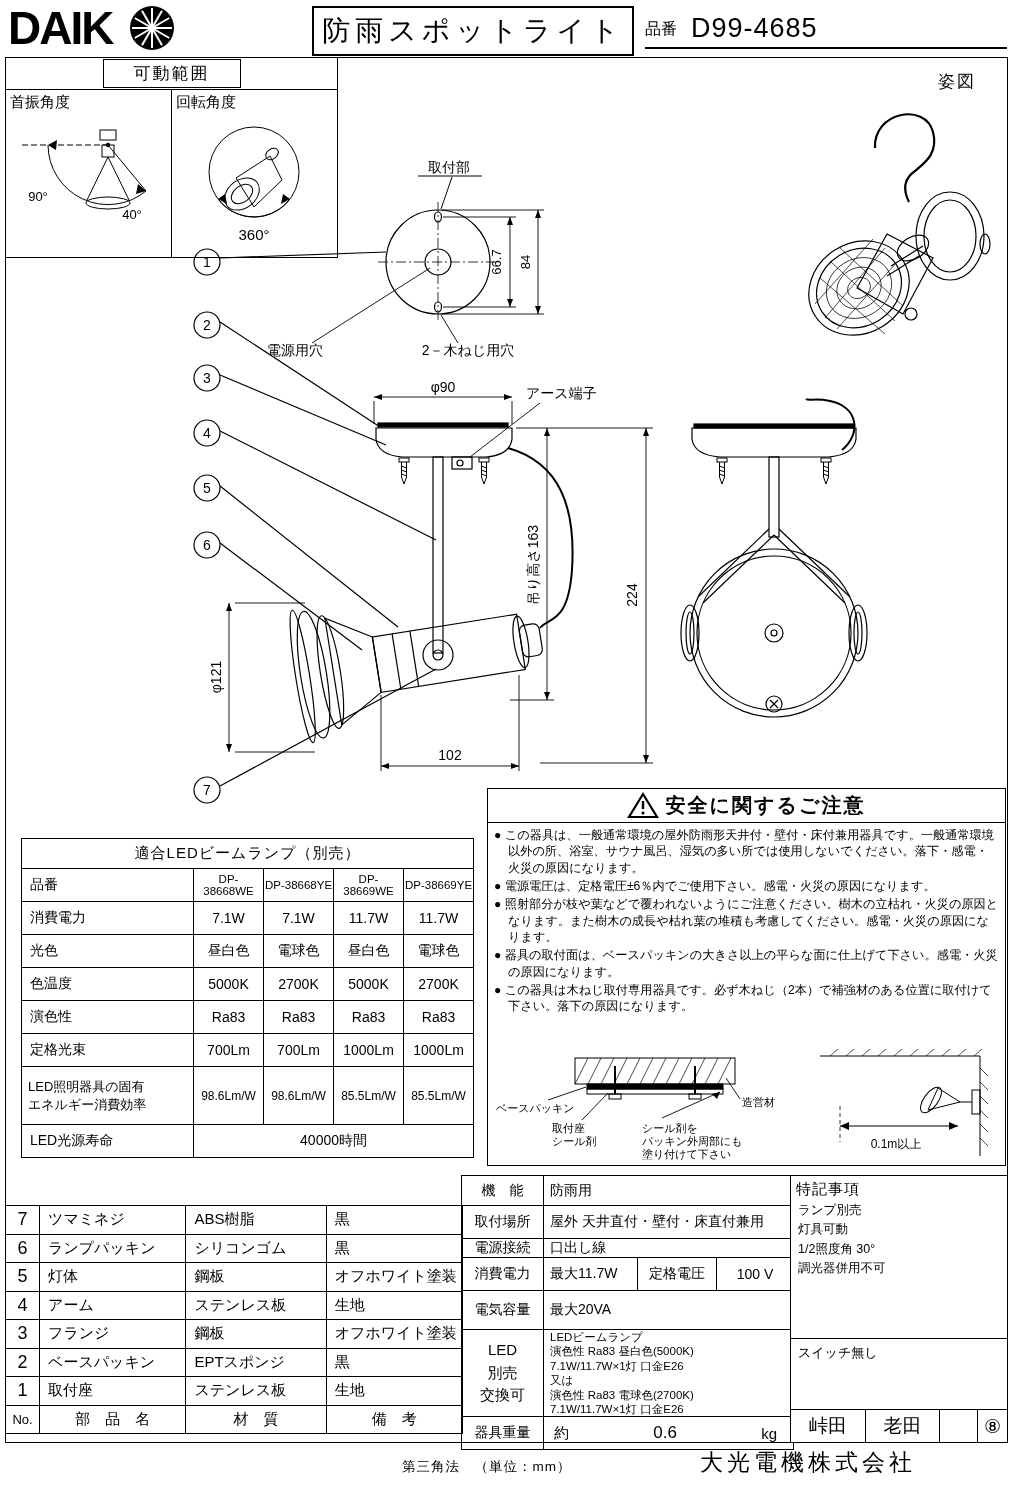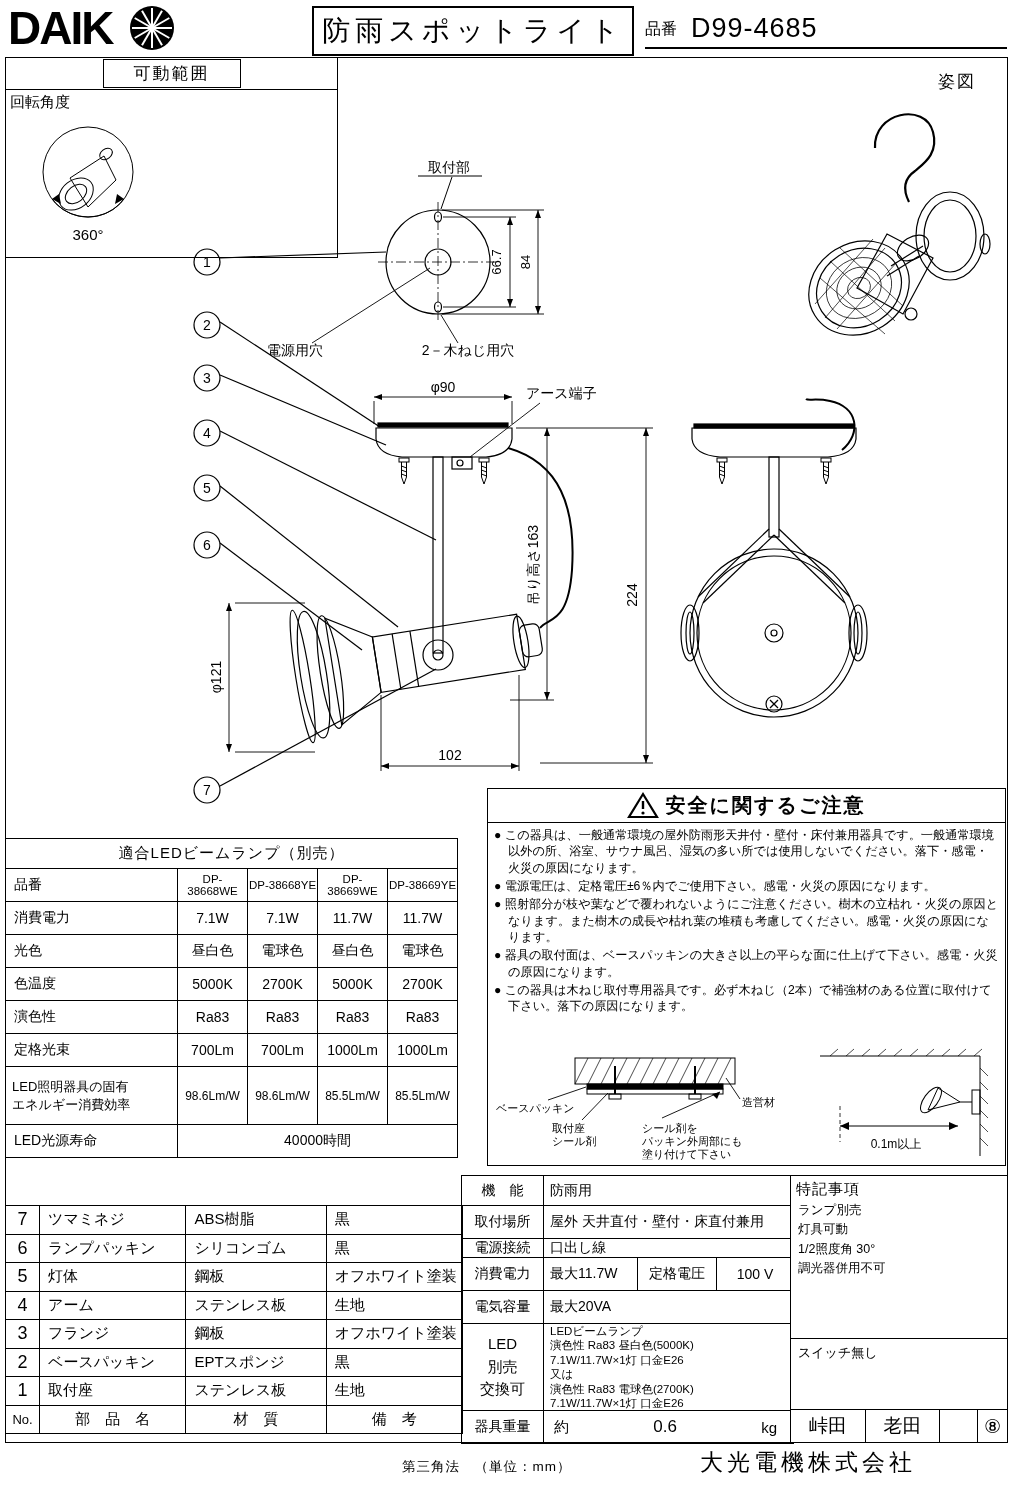--- a/index.html
+++ b/index.html
@@ -23,21 +23,21 @@
 
 .mov{left:5px;top:57px;width:333px;height:201px;border:1.5px solid #000;background:#fff}
 .mov-title-row{height:32px;border-bottom:1.2px solid #000;display:flex;align-items:center;justify-content:center}
 .mov-title{border:1.2px solid #000;padding:2px 30px;font-size:17px;letter-spacing:2px}
 .mov-cells{display:flex;height:167px}
 .mov-cell{flex:1;position:relative}
 .mov-cell.first{border-right:1.2px solid #000}
 .mov-lbl{font-size:15px;padding:3px 0 0 4px}
 .sugata{left:938px;top:70px;font-size:17px;letter-spacing:2px}
 
-.lamp-table{left:5px;top:838px;width:394px}
+.lamp-table{left:21px;top:838px;width:394px}
 .lamp-table td{text-align:center;font-size:14px;height:33px}
 .lamp-table td.ttl{font-size:15px;height:30px;letter-spacing:1px}
 .lamp-table td.lbl{text-align:left;padding-left:8px;font-size:14px}
 .lamp-table td.mdl{font-size:11.5px}
 .lamp-table td.eff{font-size:12px;height:58px}
 .lamp-table td.efflbl{font-size:13px;text-align:left;padding-left:6px;height:58px}
 
 .safety{left:487px;top:788px;width:519px;height:378px;border:1.5px solid #000;background:#fff}
 .safety-title{position:absolute;top:0;left:0;right:0;height:34px;border-bottom:1.5px solid #000;display:flex;align-items:center;justify-content:center;gap:8px;font-size:20px;font-weight:bold;letter-spacing:2px}
 .safety-bullets{position:absolute;top:38px;left:6px;right:5px;font-size:12.2px;line-height:1.34}
@@ -103,20 +103,40 @@
     <span class="pn-value">D99-4685</span>
   </div>
 
   <div class="abs main-frame"></div>
 
   <div class="abs mov">
     <div class="mov-title-row">
       <span class="mov-title">可動範囲</span>
     </div>
     <div class="mov-cells">
+      <div class="mov-cell first">
+        <div class="mov-lbl">首振角度</div>
+        <svg class="abs" style="left:2px;top:24px" width="158" height="132" viewBox="0 0 158 132">
+          <g stroke="#000" fill="none" stroke-width="1">
+            <rect x="92" y="16" width="16" height="10"></rect>
+            <line x1="14" y1="31" x2="100" y2="31" stroke-dasharray="6 3"></line>
+            <rect x="94" y="31" width="12" height="12"></rect>
+            <line x1="100" y1="43" x2="79" y2="86"></line>
+            <line x1="100" y1="43" x2="121" y2="86"></line>
+            <ellipse cx="100" cy="89" rx="22" ry="6"></ellipse>
+            <path d="M40,31 A60,60 0 0 0 138,77"></path>
+            <line x1="100" y1="31" x2="138" y2="77"></line>
+          </g>
+          <circle cx="100" cy="31" r="2.2" fill="#000"></circle>
+          <polygon points="40,31 49,26 48,36" fill="#000"></polygon>
+          <polygon points="138,77 130,70 128,80" fill="#000"></polygon>
+          <text x="30" y="87" text-anchor="middle" font-size="13">90°</text>
+          <text x="124" y="105" text-anchor="middle" font-size="13">40°</text>
+        </svg>
+      </div>
       <div class="mov-cell">
         <div class="mov-lbl">回転角度</div>
         <svg class="abs" style="left:4px;top:24px" width="160" height="134" viewBox="0 0 160 134">
           <g stroke="#000" fill="none" stroke-width="1">
             <circle cx="78" cy="58" r="45"></circle>
             <polygon points="94,42 60,64 78,93 106,66"></polygon>
             <ellipse cx="66" cy="80" rx="19" ry="14" transform="rotate(-38 66 80)"></ellipse>
             <ellipse cx="66" cy="80" rx="12" ry="8" transform="rotate(-38 66 80)"></ellipse>
             <ellipse cx="96" cy="40" rx="7" ry="5" transform="rotate(-38 96 40)"></ellipse>
             <path d="M42,85 A45,45 0 0 0 114,85"></path>
@@ -526,21 +546,21 @@
     <tr style="height:16px">
       <td class="lc">電源接続</td>
       <td colspan="3">口出し線</td>
     </tr>
     <tr style="height:33px">
       <td class="lc">消費電力</td>
       <td>最大11.7W</td>
       <td class="lc">定格電圧</td>
       <td class="lc">100 V</td>
     </tr>
-    <tr style="height:33px">
+    <tr style="height:39px">
       <td class="lc">電気容量</td>
       <td colspan="3">最大20VA</td>
     </tr>
     <tr style="height:73px">
       <td class="ledl pre">LED
 別売
 交換可</td>
       <td colspan="3" class="ledv pre">LEDビームランプ
 演色性 Ra83 昼白色(5000K)
 7.1W/11.7W×1灯 口金E26

